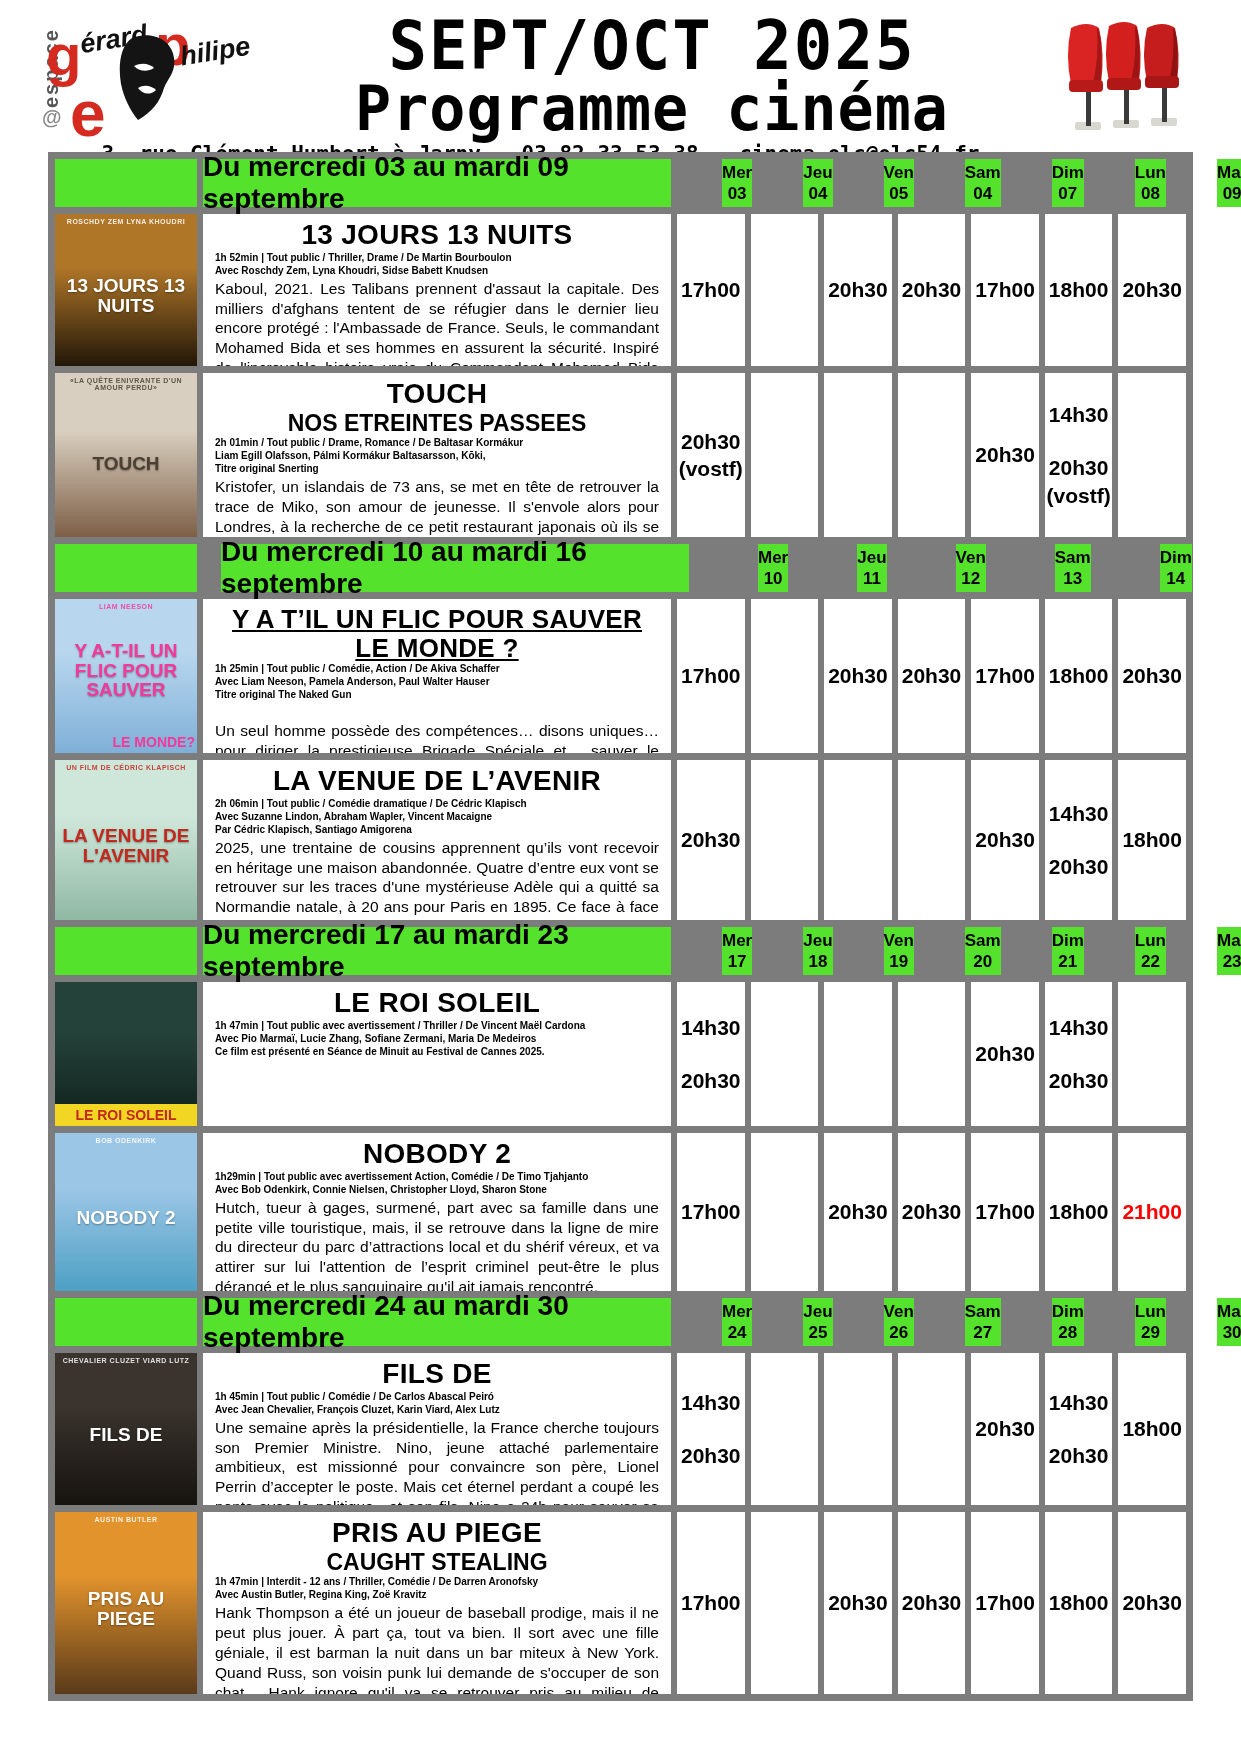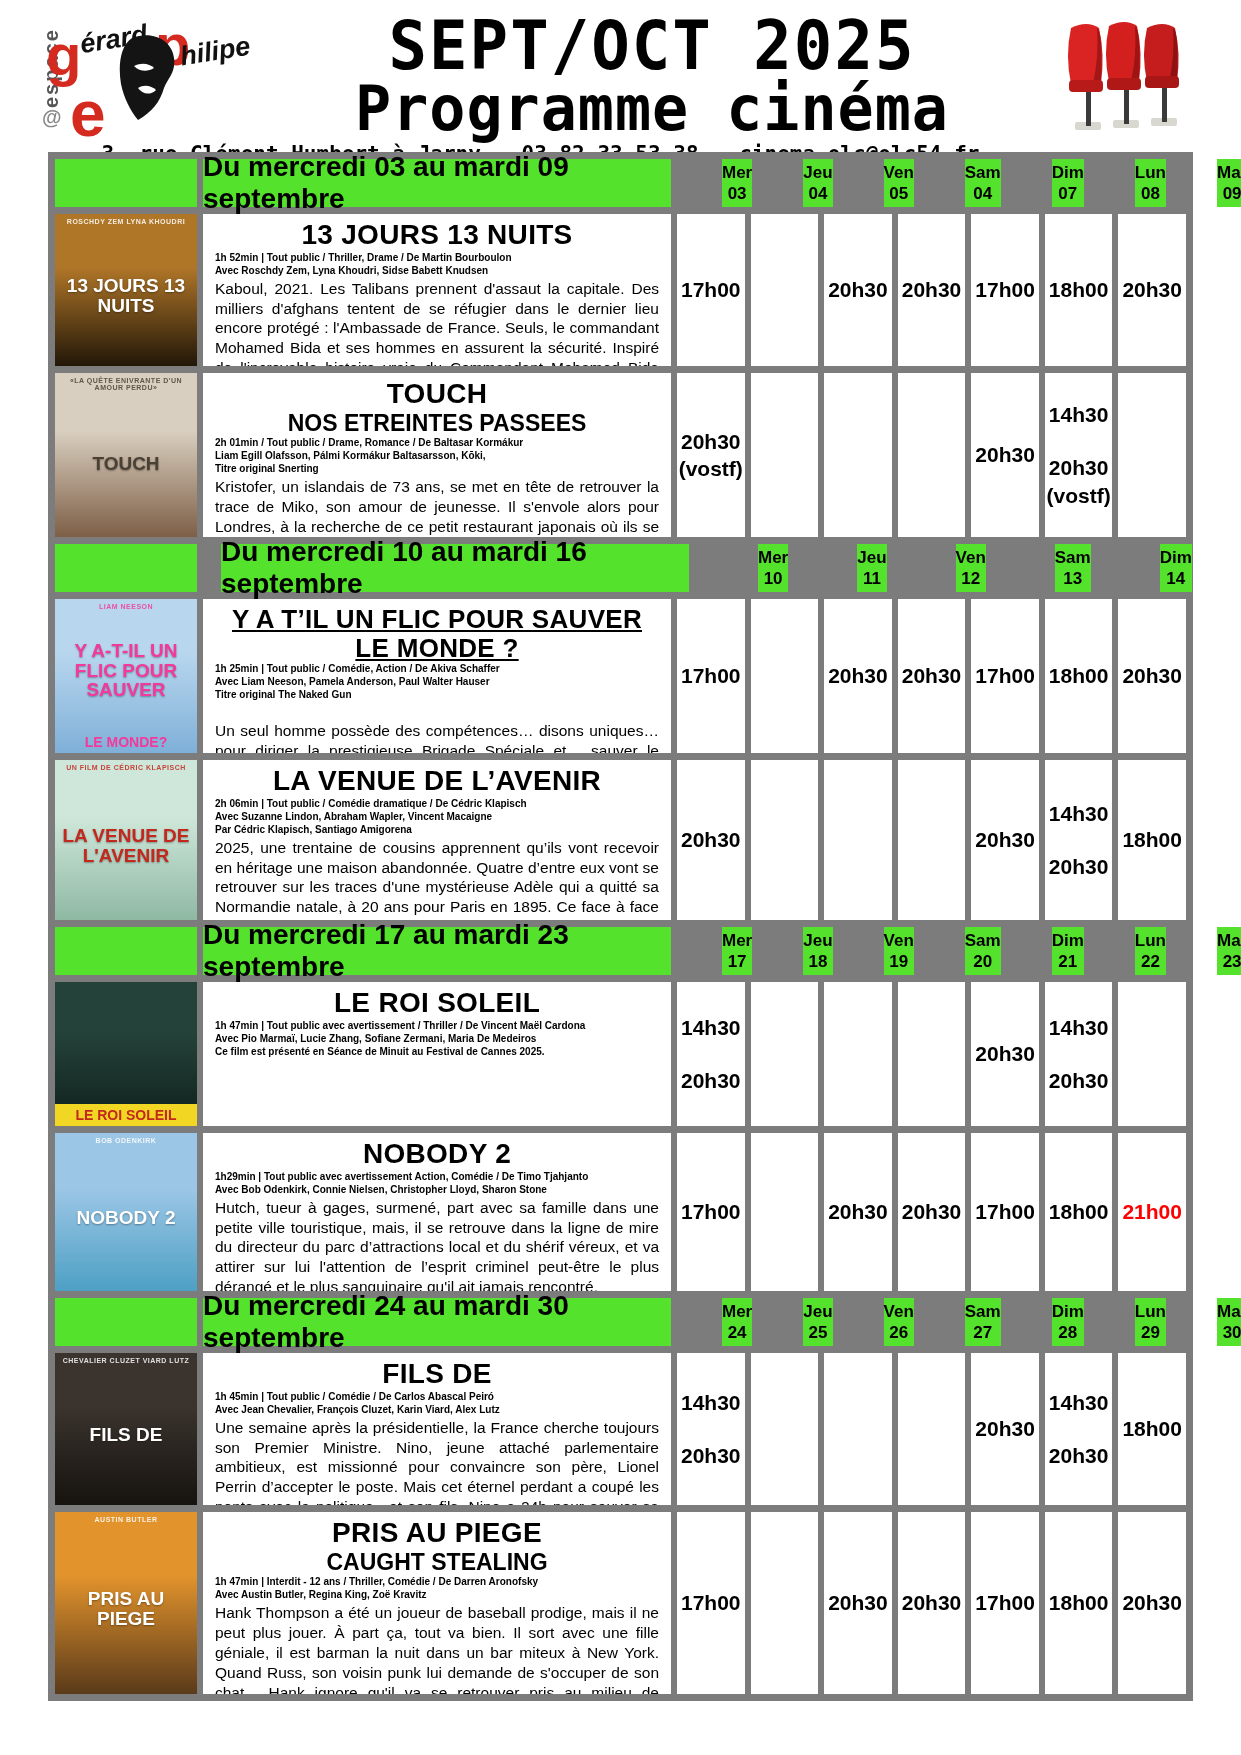--- a/index.html
+++ b/index.html
@@ -252,21 +252,21 @@
         </div>
         <div class="cell green day-cell">
           <div>Mar</div>
           <div>16</div>
         </div>
       </div>
       <div class="row" style="grid-auto-rows: 154px;">
         <div class="cell poster-cell" style="background: linear-gradient(rgb(184, 214, 238) 35%, rgb(127, 176, 216));">
           <div class="poster-top" style="color: rgb(243, 57, 155);">LIAM NEESON</div>
           <div class="poster-title" style="color: rgb(243, 57, 155);">Y A-T-IL UN FLIC POUR SAUVER</div>
-          <div class="poster-band" style="background: transparent; color: rgb(243, 57, 155);">LE MONDE?</div>
+          <div class="poster-band" style="background: transparent; color: rgb(243, 57, 155); text-align: right;">LE MONDE?</div>
         </div>
         <div class="cell desc-cell">
           <div class="movie-title" style="font-size: 26px; text-decoration: underline;">Y A T’IL UN FLIC POUR SAUVER LE MONDE ?</div>
           <div class="movie-meta">1h 25min | Tout public / Comédie, Action / De Akiva Schaffer</div>
           <div class="movie-meta">Avec Liam Neeson, Pamela Anderson, Paul Walter Hauser</div>
           <div class="movie-meta">Titre original The Naked Gun</div>
           <div class="syno-gap"></div>
           <div class="movie-syno">Un seul homme possède des compétences… disons uniques… pour diriger la prestigieuse Brigade Spéciale et… sauver le monde, tout simplement ! Cet homme, c'est le lieutenant Frank Drebin Jr. — oui, vous avez bien lu — c'est lui qui suit les traces de son illustre père dans Y a-t-il un flic pour sauver le monde</div>
         </div>
         <div class="cell time-cell">

